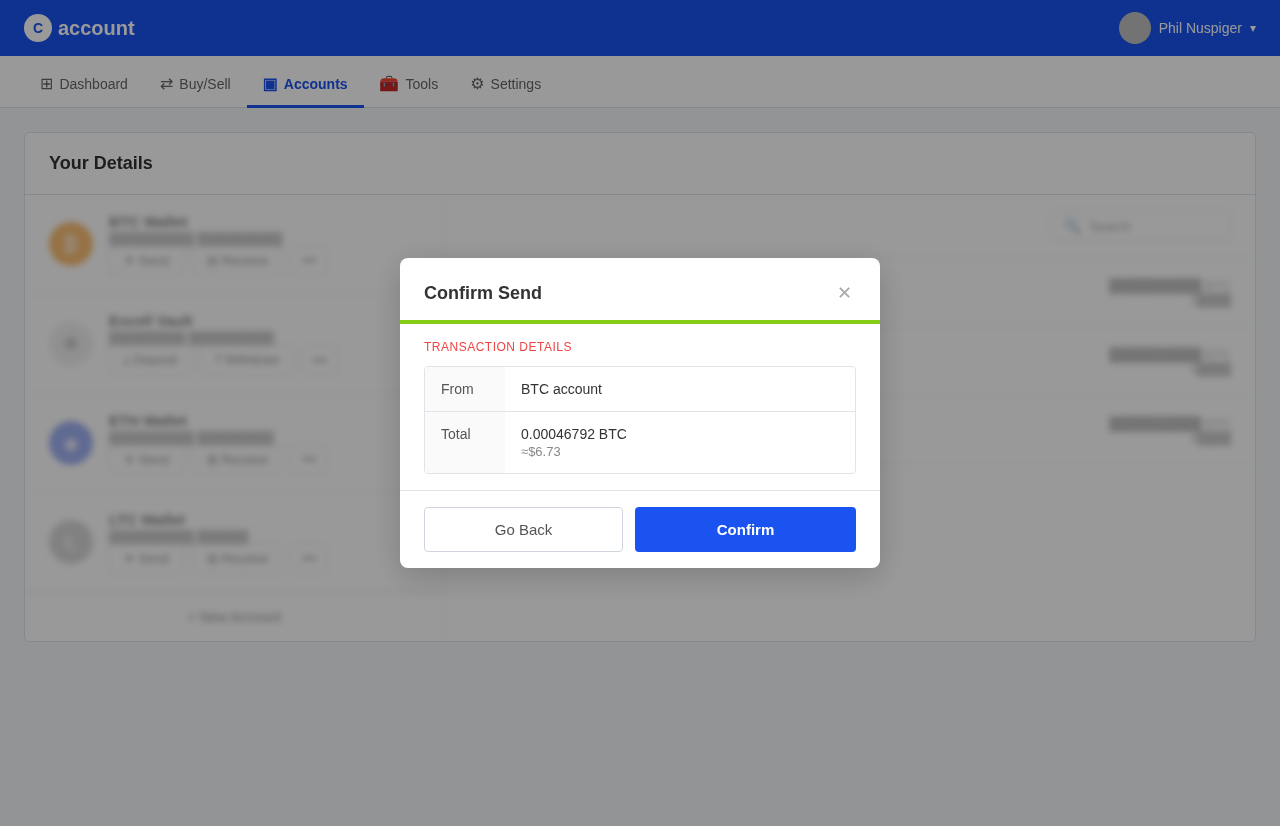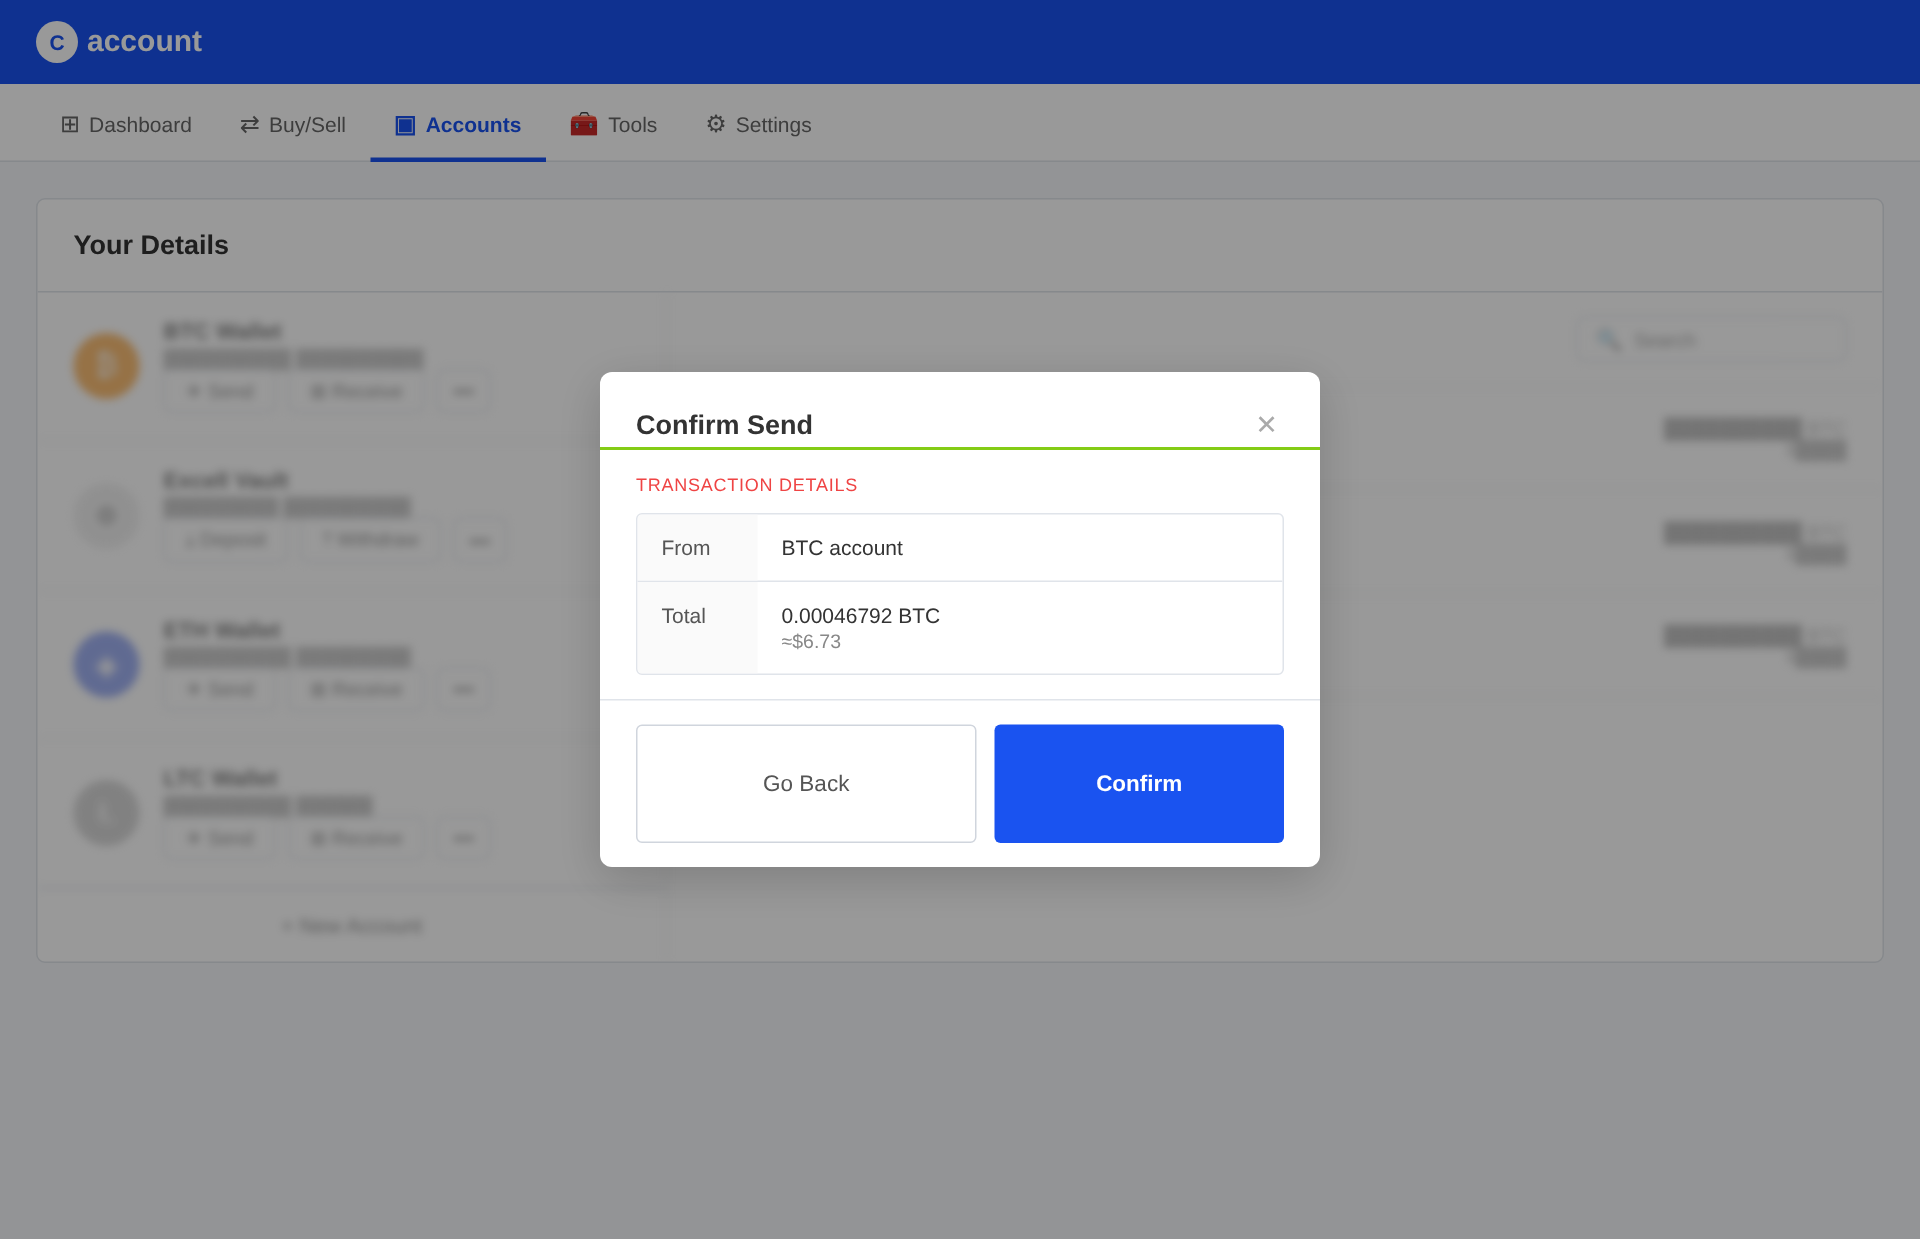--- a/index.html
+++ b/index.html
@@ -159,22 +159,22 @@
     }
     .modal {
       background: #fff;
       border-radius: 8px;
       width: 480px;
       box-shadow: 0 8px 32px rgba(0,0,0,0.18);
       overflow: hidden;
     }
     .modal-header {
       display: flex; align-items: center; justify-content: space-between;
-      padding: 20px 24px 0;
-      border-bottom: 2px solid #84cc16;
+      padding: 20px 24px 12px;
+      border-bottom: 4px solid #84cc16;
     }
     .modal-title { font-size: 18px; font-weight: 600; }
     .modal-close {
       cursor: pointer; font-size: 18px; color: #aaa;
       background: none; border: none; padding: 4px;
     }
     .modal-body { padding: 16px 24px; }
     .tx-details-label {
       font-size: 12px; color: #ef4444; margin-bottom: 12px; text-transform: uppercase; letter-spacing: 0.5px;
     }
@@ -191,39 +191,44 @@
     }
     .tx-detail-val {
       padding: 14px 16px; font-size: 14px; color: #333; flex: 1;
     }
     .tx-detail-val .addr { font-size: 13px; word-break: break-all; }
     .tx-detail-val .approx { color: #888; font-size: 13px; margin-top: 2px; }
     .modal-footer {
       display: flex; padding: 16px 24px; gap: 12px; border-top: 1px solid #e0e4ea;
     }
     .btn-goback {
-      flex: 1; padding: 30px; border: 1px solid #d0d5dd; border-radius: 4px;
+      flex: 1; padding: 2px; border: 1px solid #d0d5dd; border-radius: 4px;
       background: #fff; font-size: 15px; color: #555; cursor: pointer;
     }
     .btn-confirm {
       flex: 1; padding: 14px; border: none; border-radius: 4px;
       background: #1a53f0; color: #fff; font-size: 15px; font-weight: 600; cursor: pointer;
     }
 
     .blurred { filter: blur(3px); opacity: 0.6; }
   </style>
 </head>
 <body>
 
 <div class="topbar">
   <div class="topbar-logo">
     <div class="logo-icon">
       <span>C</span>
     </div>
     <span>account</span>
+  </div>
+  <div class="topbar-user">
+    <div class="avatar"></div>
+    <span class="username">Phil Nuspiger</span>
+    <span class="chevron">▾</span>
   </div>
 </div>
 
 <div class="navtabs">
   <div class="navtab">
     <span class="navtab-icon">⊞</span>
     <span>Dashboard</span>
   </div>
   <div class="navtab">
     <span class="navtab-icon">⇄</span>

